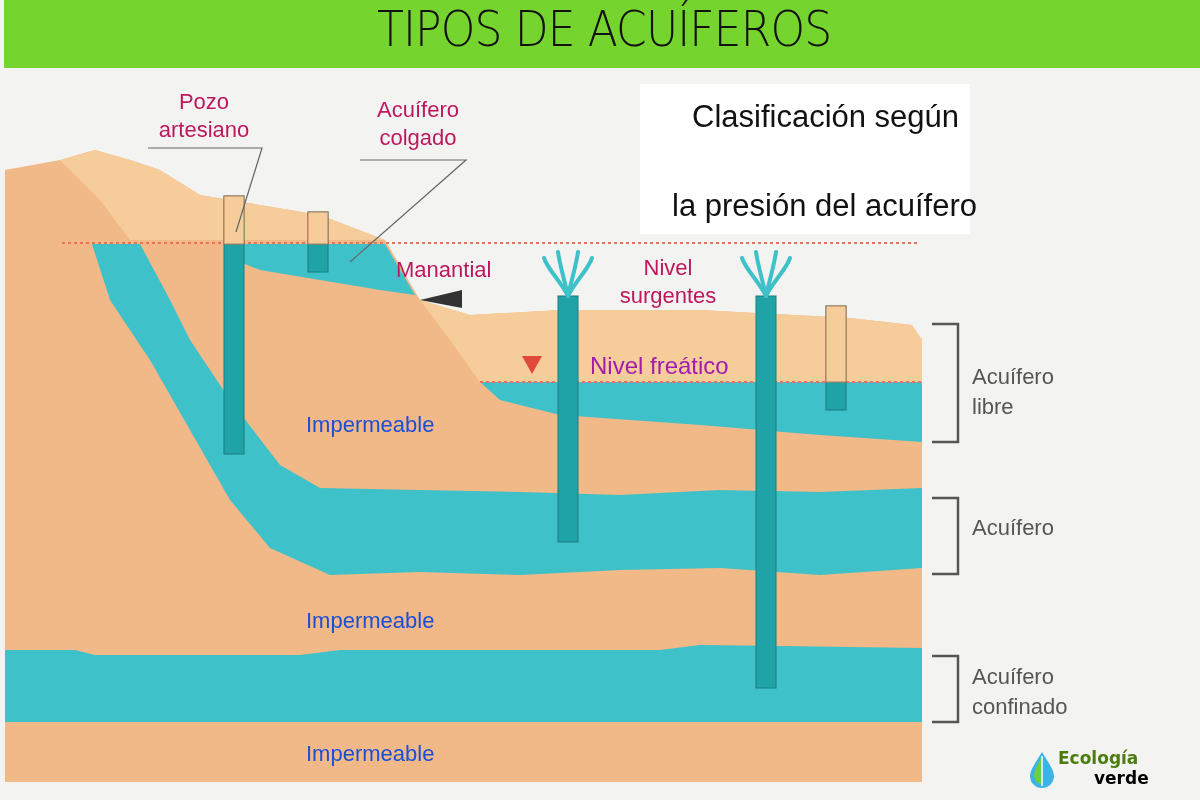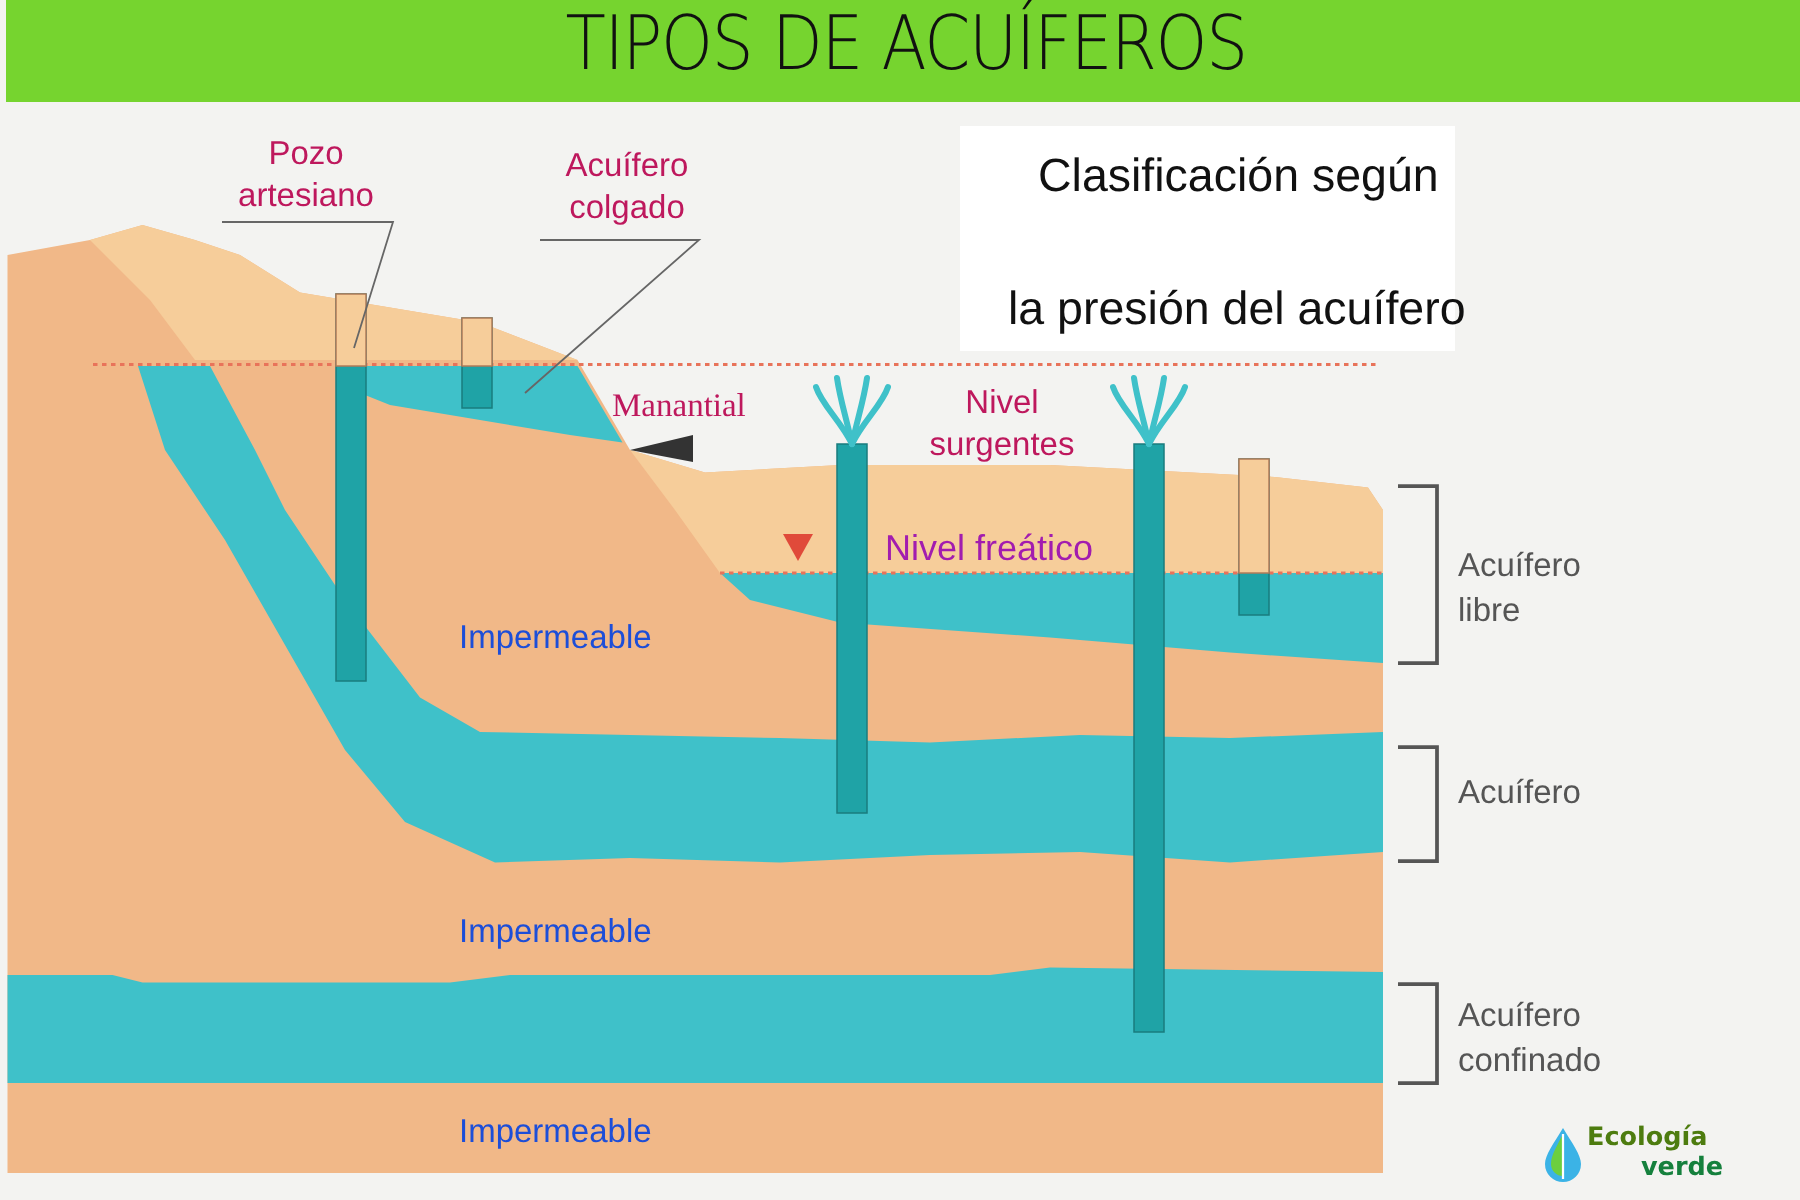--- a/index.html
+++ b/index.html
@@ -8,21 +8,21 @@
   .banner-title{font-family:"DejaVu Sans",sans-serif;font-size:50px;color:#111;letter-spacing:-1px;transform:scaleX(0.88);font-weight:300;}
   .subtitle-box{position:absolute;left:640px;top:84px;width:330px;height:150px;background:#ffffff;}
   .subtitle{position:absolute;font-family:Liberation Sans, sans-serif;font-size:31px;color:#111;white-space:nowrap;font-weight:300;}
   svg.diagram{position:absolute;left:0;top:68px;}
   .lbl{position:absolute;font-family:"Liberation Sans",sans-serif;color:#be185d;font-size:22px;line-height:28px;}
   .imp{position:absolute;font-family:"Liberation Sans",sans-serif;color:#1d4ed8;font-size:22px;}
   .nivel{position:absolute;font-family:"Liberation Sans",sans-serif;color:#a21caf;font-size:24px;}
   .side{position:absolute;font-family:"Liberation Sans",sans-serif;color:#555;font-size:22px;line-height:30px;}
   .logo{position:absolute;left:1028px;top:748px;width:160px;height:44px;}
   .logo-text1{position:absolute;left:30px;top:0px;font-family:"DejaVu Sans",sans-serif;font-size:17px;font-weight:bold;color:#4d7c0f;}
-  .logo-text2{position:absolute;left:66px;top:20px;font-family:"DejaVu Sans",sans-serif;font-size:17px;font-weight:bold;color:#15803d;}
+  .logo-text2{position:absolute;left:66px;top:20px;font-family:"DejaVu Sans",sans-serif;font-size:17px;font-weight:bold;color:#000000;}
 </style>
 </head>
 <body>
 
 <div class="banner">
   <span class="banner-title">TIPOS DE ACUÍFEROS</span>
 </div>
 
 <svg class="diagram" width="1200" height="732" viewBox="0 68 1200 732">
 
@@ -79,21 +79,21 @@
 <span class="subtitle" style="left:672px;top:157px;margin-top:31px;">la presión del acuífero</span>
 
 <div class="lbl" style="left:172px;top:88px;text-align:center;width:64px;">
   <div>Pozo</div>
   <div style="margin-left:-14px;width:92px;">artesiano</div>
 </div>
 <div class="lbl" style="left:366px;top:96px;text-align:center;width:104px;">
   <div>Acuífero</div>
   <div>colgado</div>
 </div>
-<div class="lbl" style="left:408px;top:256px;font-family:Liberation Serif, serif;">Manantial</div>
+<div class="lbl" style="left:396px;top:256px;">Manantial</div>
 <div class="lbl" style="left:608px;top:254px;text-align:center;width:120px;">
   <div>Nivel</div>
   <div>surgentes</div>
 </div>
 <div class="nivel" style="left:590px;top:352px;">Nivel freático</div>
 
 <div class="imp" style="left:306px;top:412px;">Impermeable</div>
 <div class="imp" style="left:306px;top:608px;">Impermeable</div>
 <div class="imp" style="left:306px;top:741px;">Impermeable</div>
 

